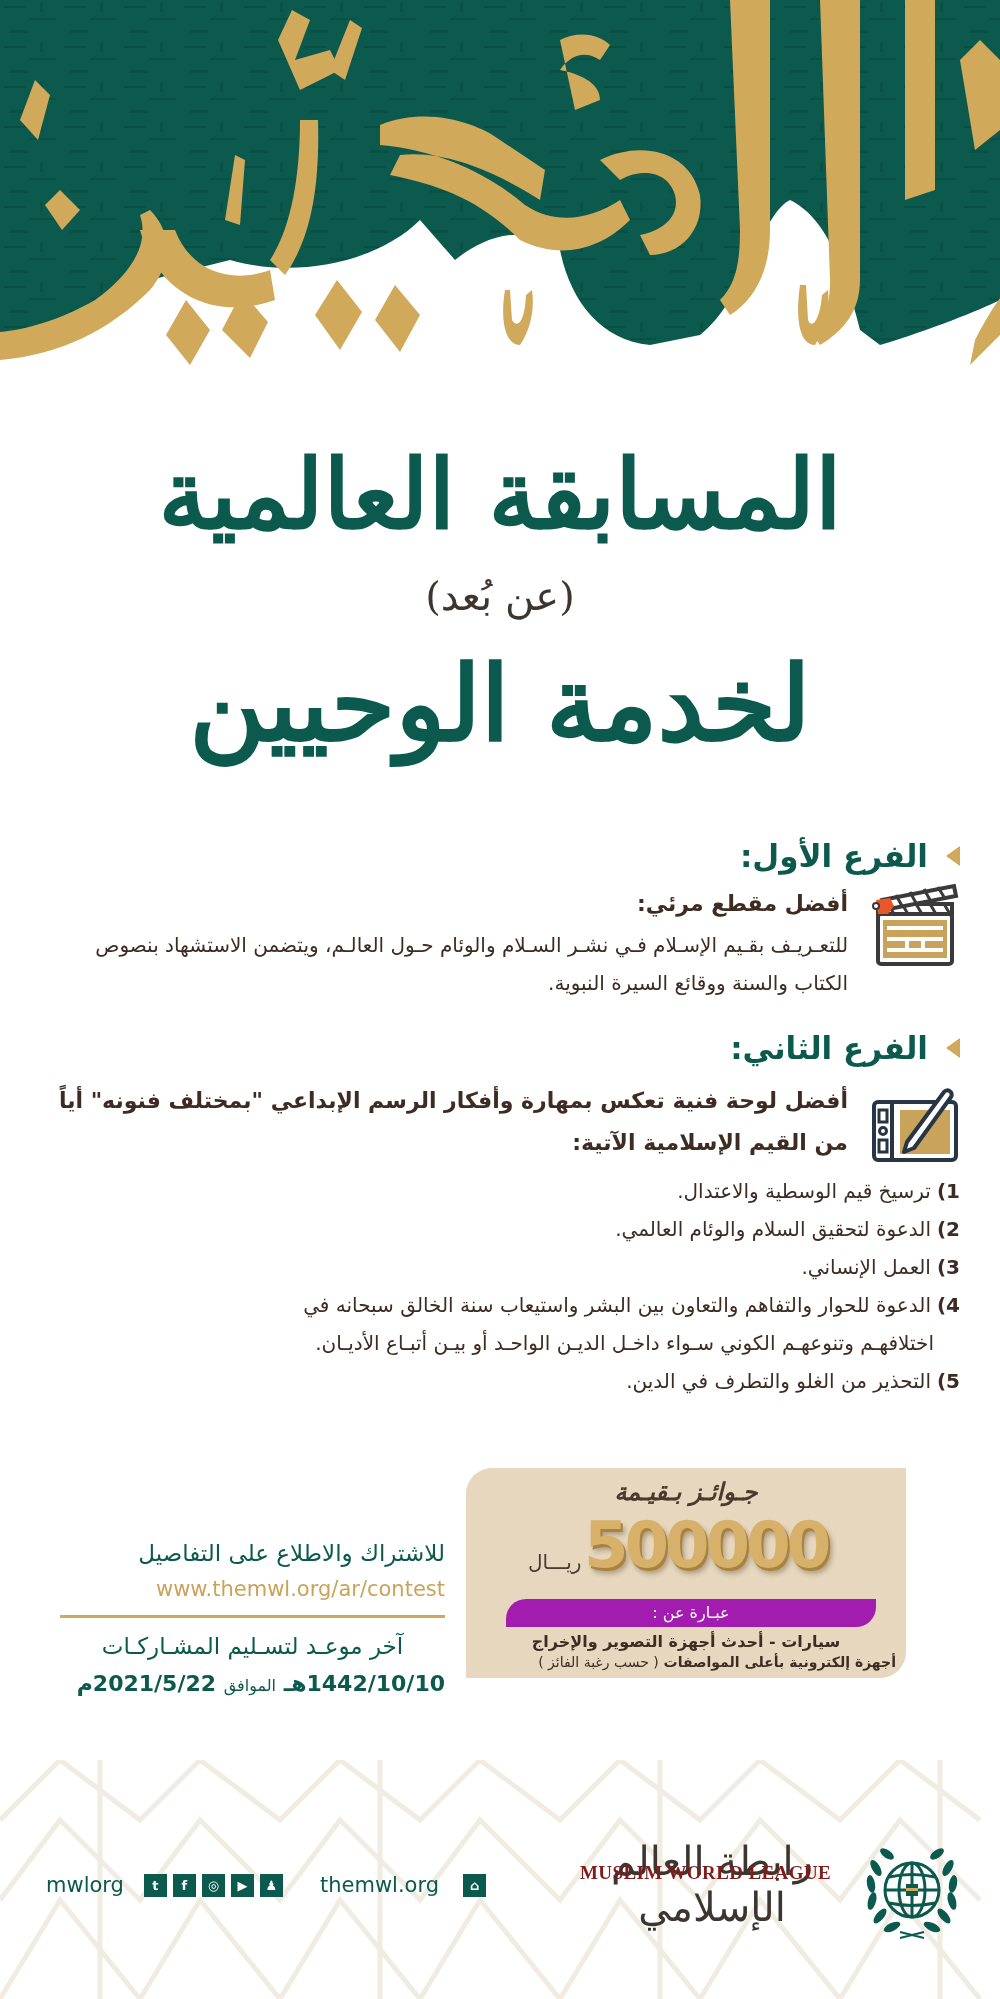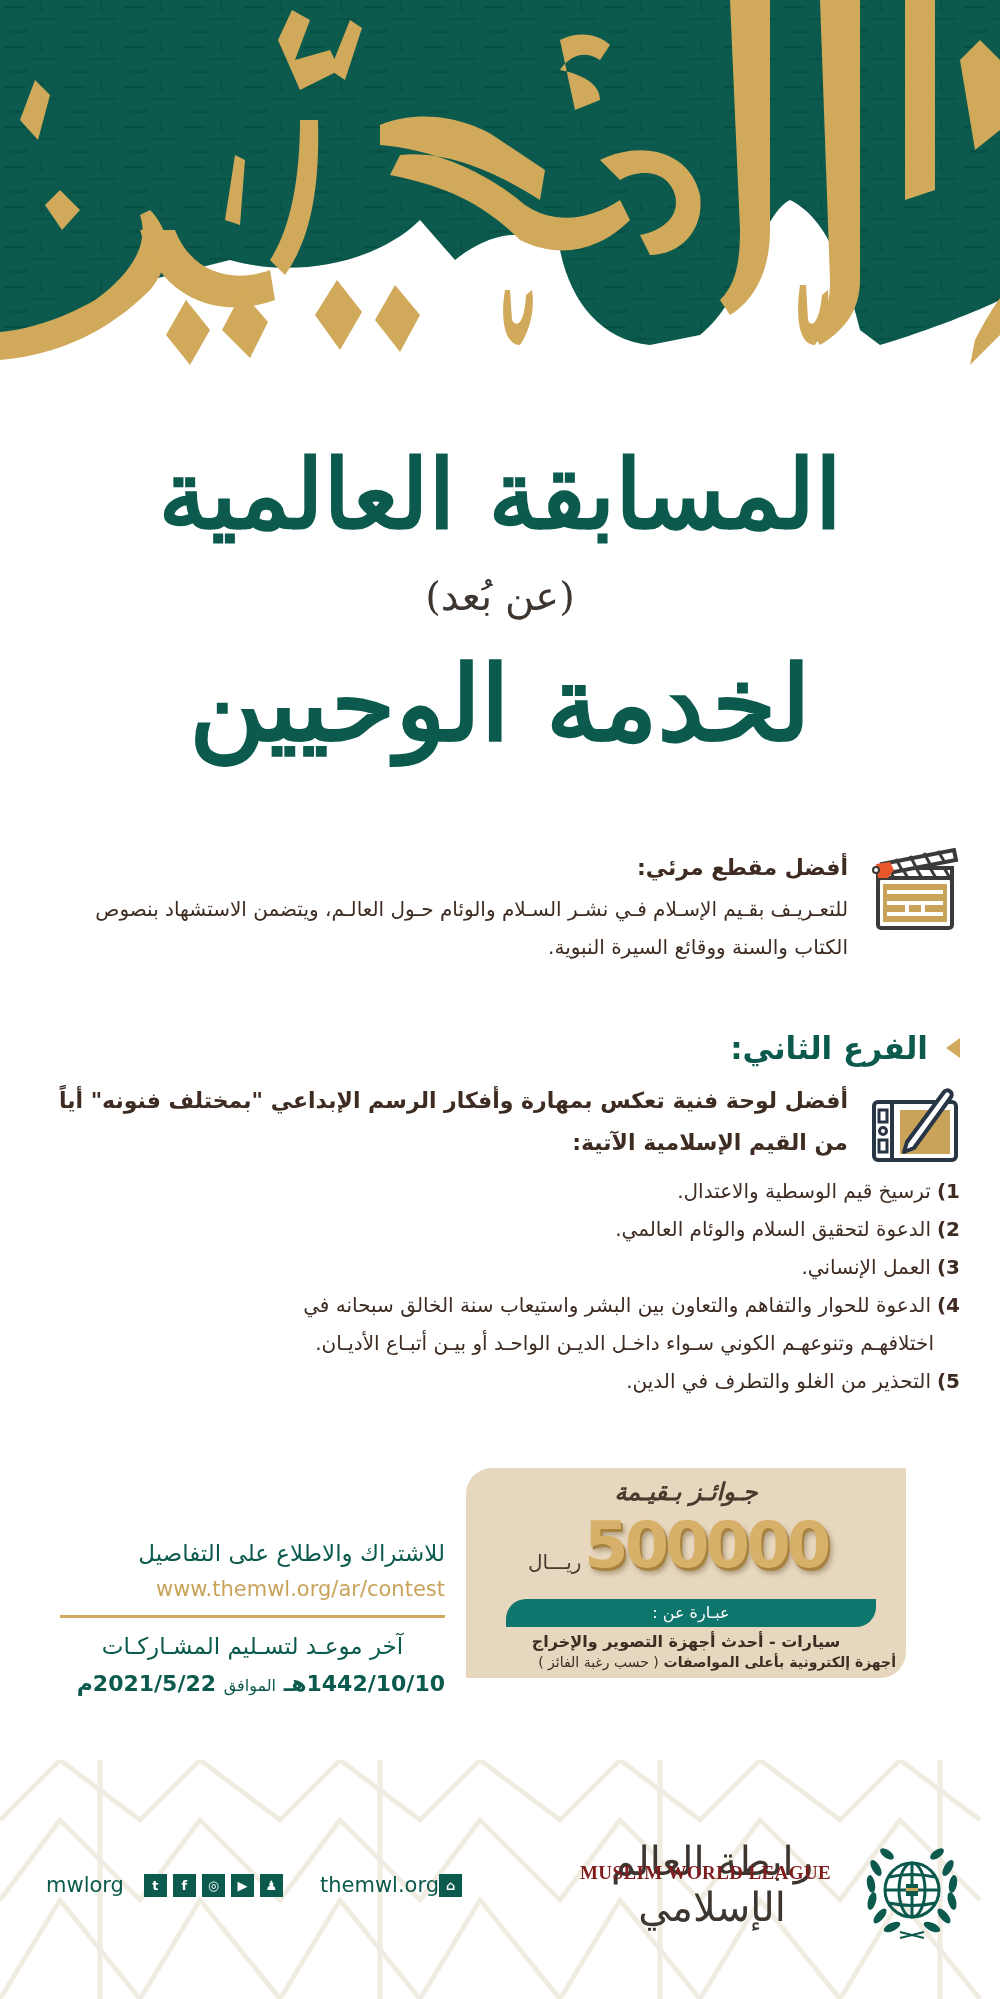--- a/index.html
+++ b/index.html
@@ -36,32 +36,32 @@
   .info .sep { height: 3px; background: #d0a95a; margin: 8px 0 10px 0; }
   .info .line2 { font-size: 23px; color: #0b5a4d; line-height: 36px; text-align: center; letter-spacing: 1px; }
   .info .dates { font-size: 22px; color: #0b5a4d; line-height: 40px; font-weight: bold; white-space: nowrap; }
   .info .dates .small { font-weight: normal; font-size: 16px; }
 
   
   .prize { position: absolute; left: 466px; top: 1468px; width: 440px; height: 210px; background: #e6d7be; border-radius: 26px 0 26px 0; direction: rtl; }
   .prize-title { position: absolute; top: 10px; left: 0; width: 100%; text-align: center; font-size: 24px; font-weight: bold; color: #4a3a2e; letter-spacing: 2px; font-style: italic; }
   .prize-amount { position: absolute; top: 40px; left: 118px; font-family: "DejaVu Sans", sans-serif; font-size: 64px; font-weight: bold; color: #d7b16a; letter-spacing: -4px; text-shadow: 2px 3px 0 #a8823f, 4px 6px 5px rgba(80,55,20,0.35); direction: ltr; }
   .prize-currency { position: absolute; top: 82px; left: 62px; font-size: 20px; color: #4a3a2e; }
-  .prize-band { position: absolute; top: 131px; left: 40px; width: 370px; height: 28px; background: #0f766e; border-radius: 20px 0 20px 0; color: #ffffff; text-align: center; font-size: 16px; line-height: 28px; letter-spacing: 1px; }
+  .prize-band { position: absolute; top: 131px; left: 40px; width: 370px; height: 28px; background: #a21caf; border-radius: 20px 0 20px 0; color: #ffffff; text-align: center; font-size: 16px; line-height: 28px; letter-spacing: 1px; }
   .prize-line1 { position: absolute; top: 164px; left: 0; width: 100%; text-align: center; font-size: 16px; font-weight: bold; color: #3e2c22; }
   .prize-line2 { position: absolute; top: 186px; left: 10px; width: 420px; font-size: 14px; font-weight: bold; color: #3e2c22; white-space: nowrap; }
   .prize-line2 .light { font-weight: normal; }
 
   
   .footer { position: absolute; left: 0; top: 1760px; width: 1000px; height: 239px; overflow: hidden; }
   .footer svg.pattern { position: absolute; left: 0; top: 0; }
   .social { position: absolute; left: 46px; top: 1873px; display: flex; align-items: flex-end; gap: 6px; direction: ltr; }
   .social .handle { font-size: 21px; color: #0b5a4d; margin-right: 14px; }
   .sicon { width: 23px; height: 23px; background: #0b5a4d; display: flex; align-items: center; justify-content: center; color: #fff; font-size: 13px; font-weight: bold; }
-  .site { position: absolute; left: 320px; top: 1873px; display: flex; align-items: center; gap: 0; direction: ltr; }
+  .site { position: absolute; left: 320px; top: 1873px; display: flex; align-items: center; gap: 24px; direction: ltr; }
   .site .handle { font-size: 21px; color: #0b5a4d; }
   .logo-ar { position: absolute; left: 578px; top: 1838px; width: 268px; text-align: center; font-family: "DejaVu Serif", serif; font-size: 40px; color: #3d3530; direction: rtl; letter-spacing: -1px; }
   .logo-en { position: absolute; left: 580px; top: 1862px; width: 268px; font-family: "Liberation Serif", serif; font-size: 19px; font-weight: bold; color: #7f1d1d; letter-spacing: 0.4px; }
   .emblem { position: absolute; left: 862px; top: 1840px; }
 </style>
 </head>
 <body>
 
 <div class="hero">
   <svg width="1000" height="400" viewBox="0 0 1000 400">
@@ -112,20 +112,24 @@
   </svg>
 </div>
 
 <div class="title-block">
   <div class="title-line1">المسابقة العالمية</div>
   <div class="title-sub">(عن بُعد)</div>
   <div class="title-line2">لخدمة الوحيين</div>
 </div>
 
 <div class="section" style="top:838px; width:920px;">
+  <div class="branch-heading">
+    <span class="tri"></span>
+    <span>الفرع الأول:</span>
+  </div>
   <div class="item-row" style="margin-top:8px;">
     <svg class="item-icon" viewBox="0 0 90 90">
       <g transform="translate(2,2)">
         <rect x="6" y="30" width="74" height="50" rx="3" fill="#ffffff" stroke="#3a3a3a" stroke-width="4"></rect>
         <rect x="11" y="36" width="64" height="38" fill="#c9a35a"></rect>
         <rect x="15" y="42" width="56" height="4" fill="#fff"></rect>
         <rect x="15" y="53" width="56" height="4" fill="#fff"></rect>
         <rect x="15" y="64" width="56" height="4" fill="#fff"></rect>
         <rect x="33" y="53" width="4" height="15" fill="#fff"></rect>
         <rect x="49" y="53" width="4" height="15" fill="#fff"></rect>

